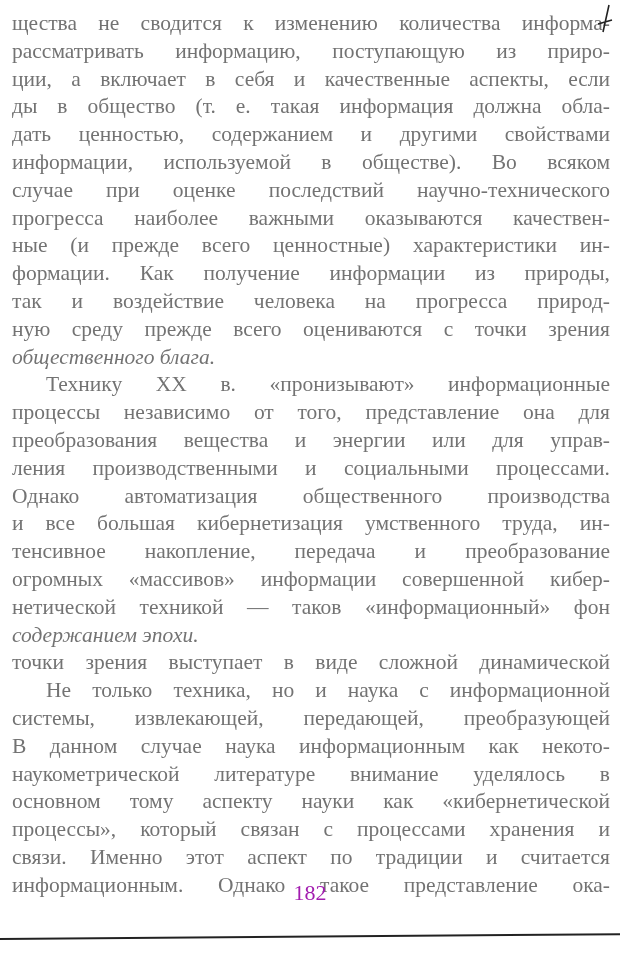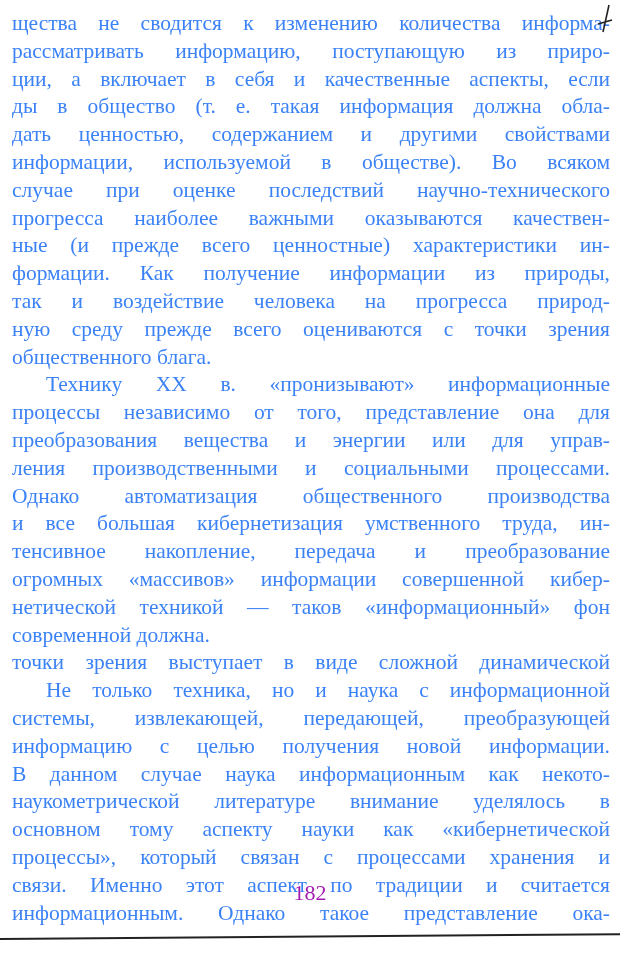--- a/index.html
+++ b/index.html
@@ -1,27 +1,27 @@
 <!DOCTYPE html>
 <html><head>
 <meta charset="utf-8">
 <style>
   html, body { margin: 0; padding: 0; background: #ffffff; }
   body { width: 620px; height: 955px; position: relative; overflow: hidden; }
   .page {
     position: absolute; left: 12px; top: 10px; width: 598px;
     font-family: "Liberation Serif", "DejaVu Serif", serif;
-    font-size: 21.5px; line-height: 27.8px; color: #3b82f6;
+    font-size: 21.5px; line-height: 27.8px; color: #737373;
   }
   .line {
     display: block; white-space: nowrap;
     text-align: justify; text-align-last: justify;
     height: 27.8px;
   }
-  .line.last { text-align-last: left; }
+  .line.last { text-align-last: left; font-style: italic; }
   .line.indent { padding-left: 34px; }
   .pagenum {
     position: absolute; left: 0; width: 620px; top: 880px;
     text-align: center;
     font-family: "Liberation Serif", "DejaVu Serif", serif;
     font-size: 22px; color: #a21caf;
   }
   .rule {
     position: absolute; left: 0; top: 938px; width: 620px; height: 2px;
     background: #222; transform: rotate(-0.45deg); transform-origin: left center;
@@ -54,28 +54,27 @@
   <div>
     <span class="line indent">Технику XX в. «пронизывают» информационные</span>
     <span class="line">процессы независимо от того, представление она для</span>
     <span class="line">преобразования вещества и энергии или для управ-</span>
     <span class="line">ления производственными и социальными процессами.</span>
     <span class="line">Однако автоматизация общественного производства</span>
     <span class="line">и все большая кибернетизация умственного труда, ин-</span>
     <span class="line">тенсивное накопление, передача и преобразование</span>
     <span class="line">огромных «массивов» информации совершенной кибер-</span>
     <span class="line">нетической техникой — таков «информационный» фон</span>
-    <span class="line last">современной должна.</span>
+    <span class="line last">содержанием эпохи.</span>
   </div>
 
   <div>
     <span class="line">точки зрения выступает в виде сложной динамической</span>
     <span class="line indent">Не только техника, но и наука с информационной</span>
     <span class="line">системы, извлекающей, передающей, преобразующей</span>
-    <span class="line">информацию с целью получения новой информации.</span>
     <span class="line">В данном случае наука информационным как некото-</span>
     <span class="line">наукометрической литературе внимание уделялось в</span>
     <span class="line">основном тому аспекту науки как «кибернетической</span>
     <span class="line">процессы», который связан с процессами хранения и</span>
     <span class="line">связи. Именно этот аспект по традиции и считается</span>
     <span class="line">информационным. Однако такое представление ока-</span>
 
   </div>
 </div>
 

